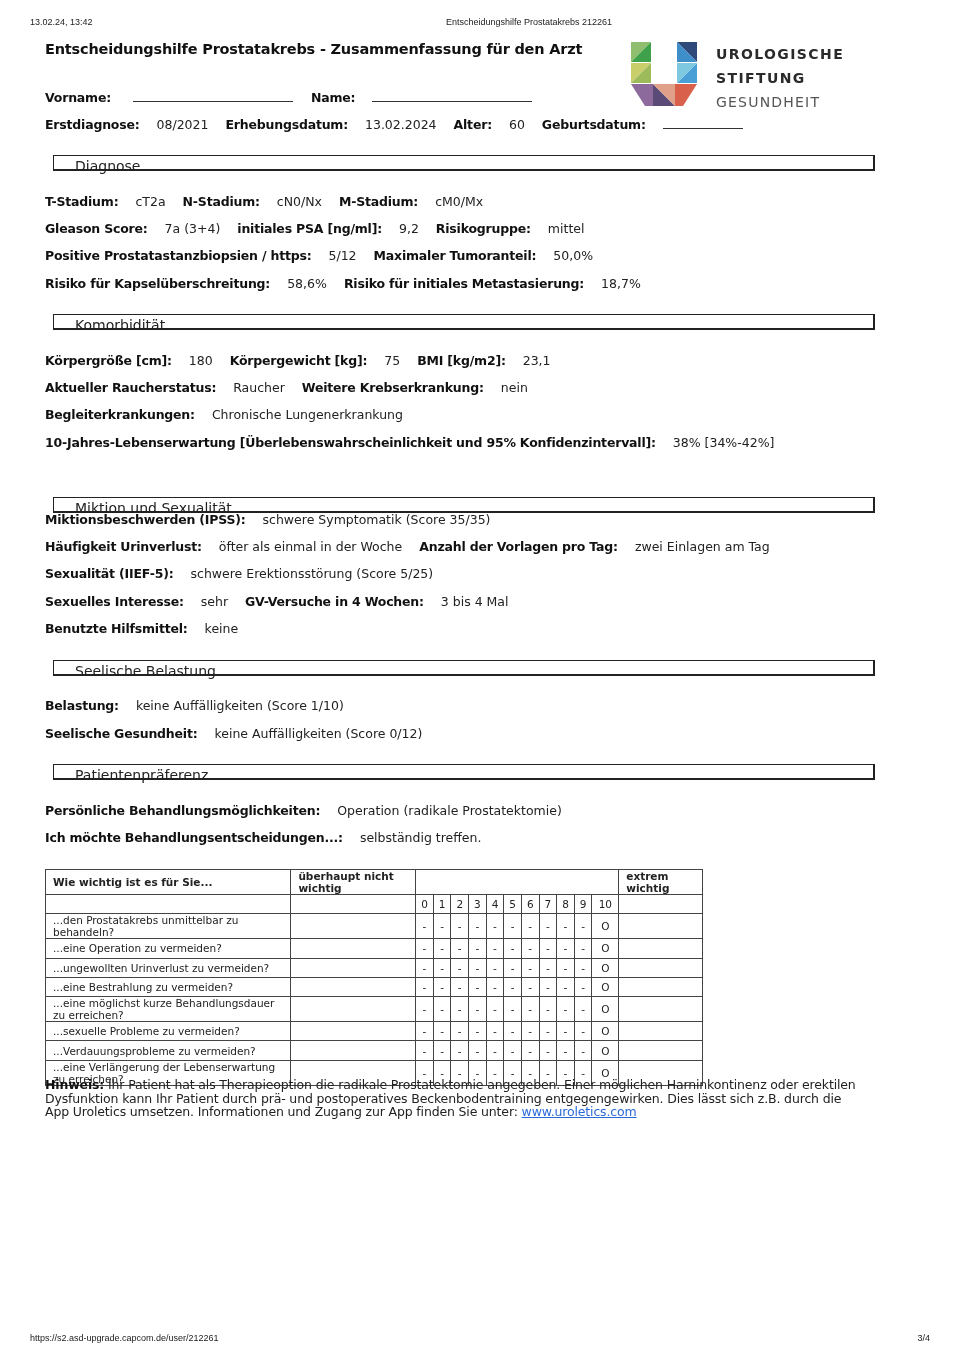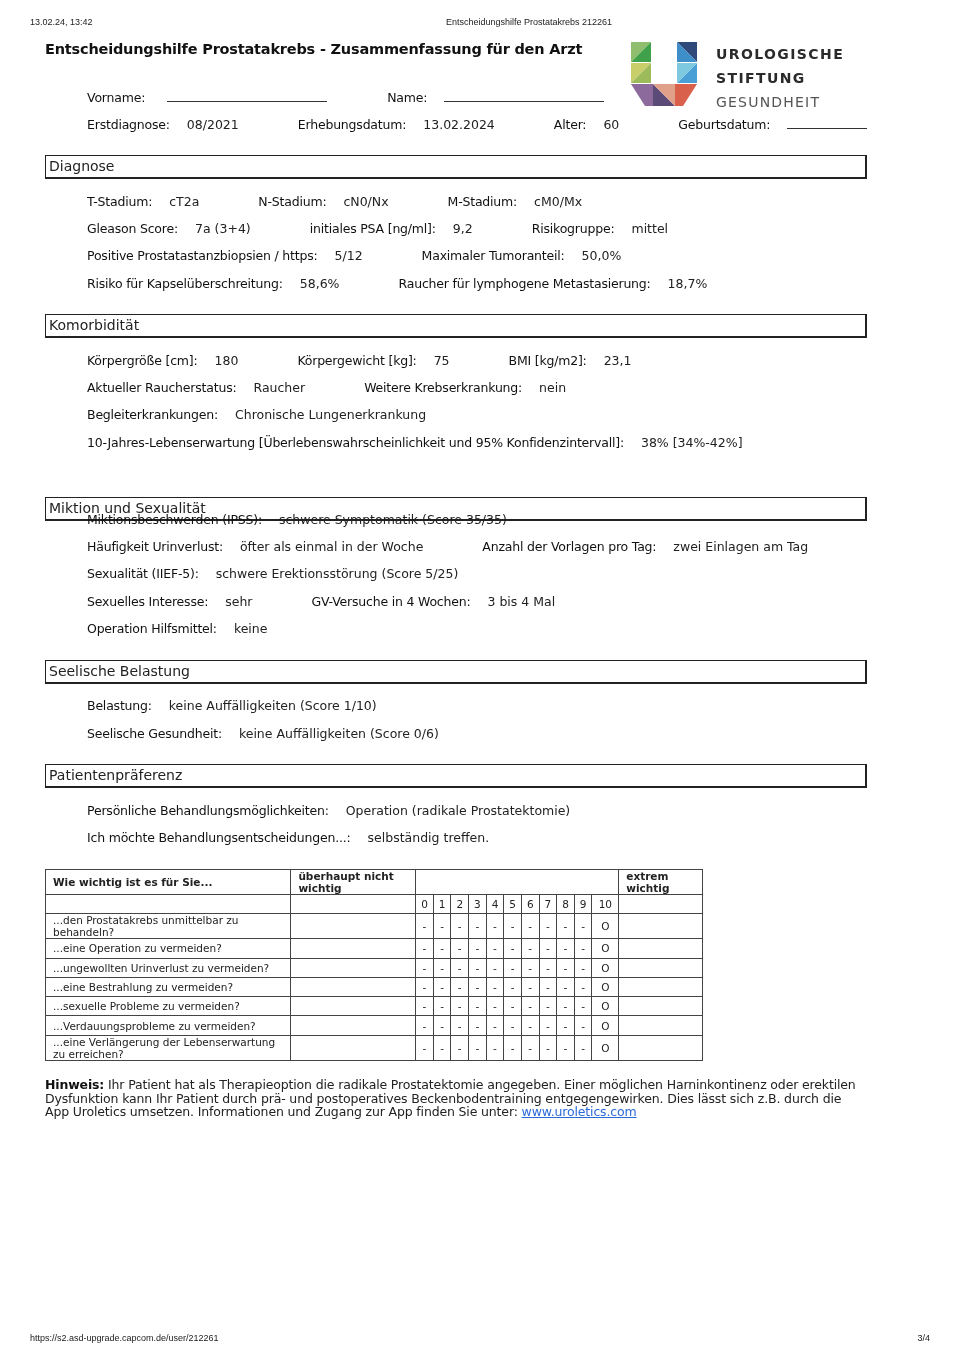--- a/index.html
+++ b/index.html
@@ -16,25 +16,25 @@
   .title { position: absolute; left: 0; top: 41px; font-size: 14.5px; font-weight: bold; letter-spacing: -0.2px; white-space: nowrap; }
 
   .logo { position: absolute; left: 586px; top: 42px; width: 250px; height: 68px; }
   .logo-mark { position: absolute; left: 0; top: 0; width: 66px; height: 66px; }
   .logo-text { position: absolute; left: 85px; top: 0; font-family: "DejaVu Sans", sans-serif; }
   .logo-line { font-size: 14px; letter-spacing: 1.4px; line-height: 24px; color: #2a2a2a; }
   .logo-line.bold { font-weight: bold; }
   .logo-line.light { font-weight: normal; color: #555; letter-spacing: 1.2px; }
 
   .row { position: absolute; left: 0; font-size: 12.5px; white-space: nowrap; display: flex; align-items: baseline; }
-  .lbl { font-weight: normal; letter-spacing: -0.2px; margin-left: 42px; }
+  .lbl { font-weight: bold; letter-spacing: -0.2px; }
   .val { margin-left: 17px; margin-right: 17px; color: #222; }
   .blank { display: inline-block; border-bottom: 1px solid #333; height: 1px; margin-left: 22px; margin-right: 18px; }
 
-  .section { position: absolute; left: 0; width: 822px; height: 24px; border: 1.5px solid #222; border-right-width: 2px; border-bottom-width: 2px; font-size: 14px; padding-left: 3px; line-height: 21px; color: #222; }
+  .section { position: absolute; left: 8px; width: 822px; height: 16px; border: 1.5px solid #222; border-right-width: 2px; border-bottom-width: 2px; font-size: 14px; padding-left: 21px; line-height: 21px; color: #222; }
 
   table.pref { position: absolute; left: 0; top: 869px; width: 658px; border-collapse: collapse; font-size: 10.5px; color: #222; }
   table.pref td { border: 1px solid #444; height: 19.3px; padding: 0 7px; }
   table.pref td.num { text-align: center; width: 23.3px; padding: 0; }
   table.pref td.numw { width: 34px; }
   table.pref .h { font-weight: bold; }
 
   .hint { position: absolute; left: 0; top: 1078px; width: 822px; font-size: 12.5px; line-height: 13.5px; color: #222; letter-spacing: -0.15px; }
   .hint b { font-weight: bold; color: #111; }
   .hint a { color: #2a6ad8; text-decoration: underline; }
@@ -111,21 +111,21 @@
   </div>
   <div class="row" style="top:248px;">
     <span class="lbl">Positive Prostatastanzbiopsien / https:</span>
     <span class="val">5/12</span>
     <span class="lbl">Maximaler Tumoranteil:</span>
     <span class="val">50,0%</span>
   </div>
   <div class="row" style="top:276px;">
     <span class="lbl">Risiko für Kapselüberschreitung:</span>
     <span class="val">58,6%</span>
-    <span class="lbl">Raucher für lymphogene Metastasierung:</span>
+    <span class="lbl">Risiko für initiales Metastasierung:</span>
     <span class="val">18,7%</span>
   </div>
 
   <div class="section" style="top:314px;">Komorbidität</div>
   <div class="row" style="top:353px;">
     <span class="lbl">Körpergröße [cm]:</span>
     <span class="val">180</span>
     <span class="lbl">Körpergewicht [kg]:</span>
     <span class="val">75</span>
     <span class="lbl">BMI [kg/m2]:</span>
@@ -161,32 +161,32 @@
     <span class="lbl">Sexualität (IIEF-5):</span>
     <span class="val">schwere Erektionsstörung (Score 5/25)</span>
   </div>
   <div class="row" style="top:594px;">
     <span class="lbl">Sexuelles Interesse:</span>
     <span class="val">sehr</span>
     <span class="lbl">GV-Versuche in 4 Wochen:</span>
     <span class="val">3 bis 4 Mal</span>
   </div>
   <div class="row" style="top:621px;">
-    <span class="lbl">Operation Hilfsmittel:</span>
+    <span class="lbl">Benutzte Hilfsmittel:</span>
     <span class="val">keine</span>
   </div>
 
   <div class="section" style="top:660px;">Seelische Belastung</div>
   <div class="row" style="top:698px;">
     <span class="lbl">Belastung:</span>
     <span class="val">keine Auffälligkeiten (Score 1/10)</span>
   </div>
   <div class="row" style="top:726px;">
     <span class="lbl">Seelische Gesundheit:</span>
-    <span class="val">keine Auffälligkeiten (Score 0/6)</span>
+    <span class="val">keine Auffälligkeiten (Score 0/12)</span>
   </div>
 
   <div class="section" style="top:764px;">Patientenpräferenz</div>
   <div class="row" style="top:803px;">
     <span class="lbl">Persönliche Behandlungsmöglichkeiten:</span>
     <span class="val">Operation (radikale Prostatektomie)</span>
   </div>
   <div class="row" style="top:830px;">
     <span class="lbl">Ich möchte Behandlungsentscheidungen...:</span>
     <span class="val">selbständig treffen.</span>
@@ -274,20 +274,36 @@
           <td class="num">-</td>
           <td class="num">-</td>
           <td class="num">-</td>
           <td class="num">-</td>
           <td class="num">-</td>
           <td class="num">-</td>
           <td class="num numw">O</td>
           <td></td>
         </tr>
         <tr>
+          <td>...eine möglichst kurze Behandlungsdauer zu erreichen?</td>
+          <td></td>
+          <td class="num">-</td>
+          <td class="num">-</td>
+          <td class="num">-</td>
+          <td class="num">-</td>
+          <td class="num">-</td>
+          <td class="num">-</td>
+          <td class="num">-</td>
+          <td class="num">-</td>
+          <td class="num">-</td>
+          <td class="num">-</td>
+          <td class="num numw">O</td>
+          <td></td>
+        </tr>
+        <tr>
           <td>...sexuelle Probleme zu vermeiden?</td>
           <td></td>
           <td class="num">-</td>
           <td class="num">-</td>
           <td class="num">-</td>
           <td class="num">-</td>
           <td class="num">-</td>
           <td class="num">-</td>
           <td class="num">-</td>
           <td class="num">-</td>

